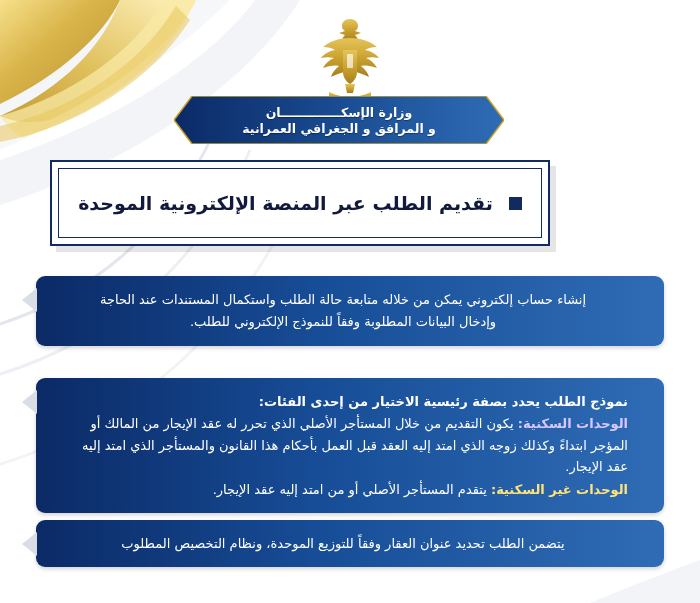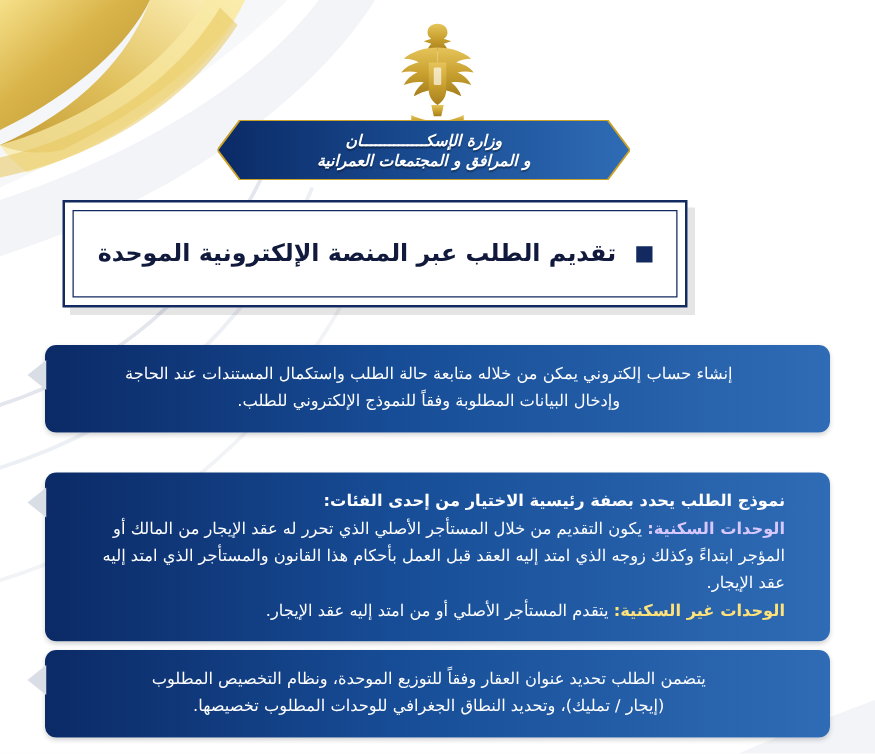--- a/index.html
+++ b/index.html
@@ -33,21 +33,20 @@
   }
   .eagle { display: block; }
 
   
   .ministry-ribbon {
     position: absolute;
     top: 96px;
     right: 196px;
     width: 330px;
     height: 48px;
-    font-style: italic;
   }
   .ribbon-bg { position: absolute; inset: 0; }
   .ministry-text {
     position: absolute;
     inset: 0;
     display: flex;
     flex-direction: column;
     align-items: center;
     justify-content: center;
     gap: 1px;
@@ -210,21 +209,21 @@
           <stop offset="0%" stop-color="#0b2a66"></stop>
           <stop offset="55%" stop-color="#1b4f96"></stop>
           <stop offset="100%" stop-color="#2f6cb5"></stop>
         </linearGradient>
       </defs>
       <path d="M18,0 H312 L330,24 L312,48 H18 L0,24 Z" fill="url(#rg)"></path>
       <path d="M18,0 H312 L330,24 L312,48 H18 L0,24 Z" fill="none" stroke="#c9a227" stroke-width="1.5"></path>
     </svg>
     <div class="ministry-text">
       <span>وزارة الإسكــــــــــــــان</span>
-      <span>و المرافق و المجتمعات العمرانية</span>
+      <span>و المرافق و الجغرافي العمرانية</span>
     </div>
   </div>
 
   <div class="title-box">
     <div class="title-inner">
       <span class="title-bullet"></span>
       <span class="title-text">تقديم الطلب عبر المنصة الإلكترونية الموحدة</span>
     </div>
   </div>
 
@@ -241,16 +240,15 @@
       <span class="hl-purple">الوحدات السكنية:</span><span> يكون التقديم من خلال المستأجر الأصلي الذي تحرر له عقد الإيجار من المالك أو المؤجر ابتداءً وكذلك زوجه الذي امتد إليه العقد قبل العمل بأحكام هذا القانون والمستأجر الذي امتد إليه عقد الإيجار.</span>
     </p>
     <p>
       <span class="hl-yellow">الوحدات غير السكنية:</span><span> يتقدم المستأجر الأصلي أو من امتد إليه عقد الإيجار.</span>
     </p>
   </div>
 
   <div class="card c3">
     <span class="card-arrow"></span>
     <p>يتضمن الطلب تحديد عنوان العقار وفقاً للتوزيع الموحدة، ونظام التخصيص المطلوب</p>
-    <p>(إيجار / تمليك)، وتحديد النطاق الجغرافي للوحدات المطلوب تخصيصها.</p>
   </div>
 
 </div>
 
 </body></html>

